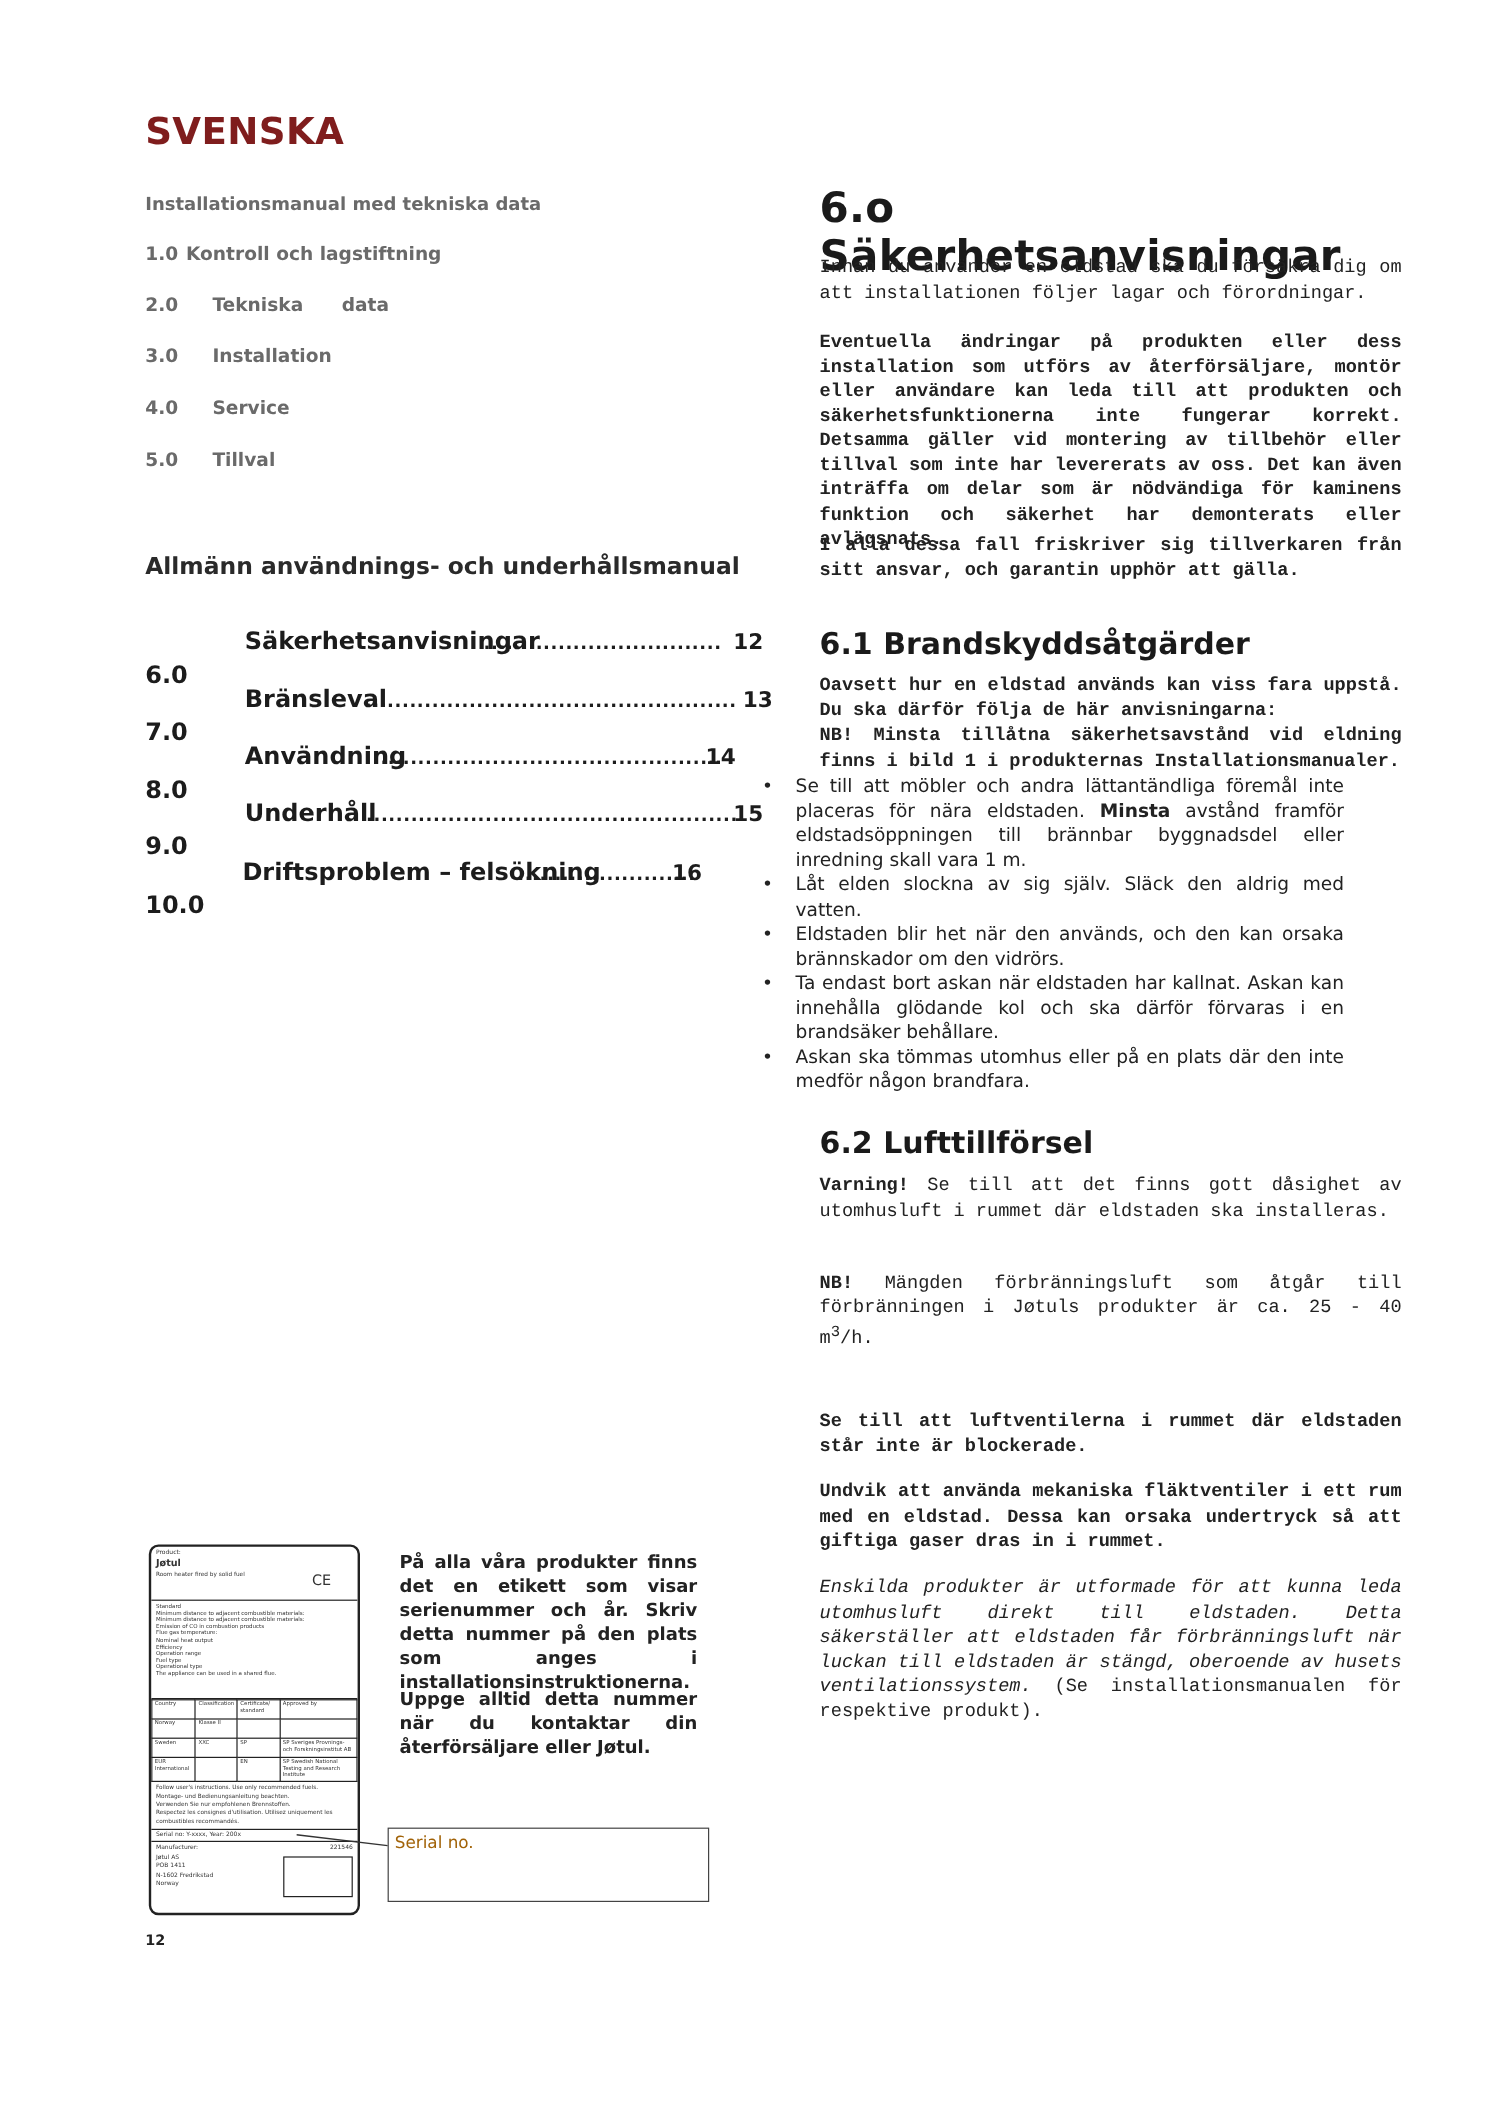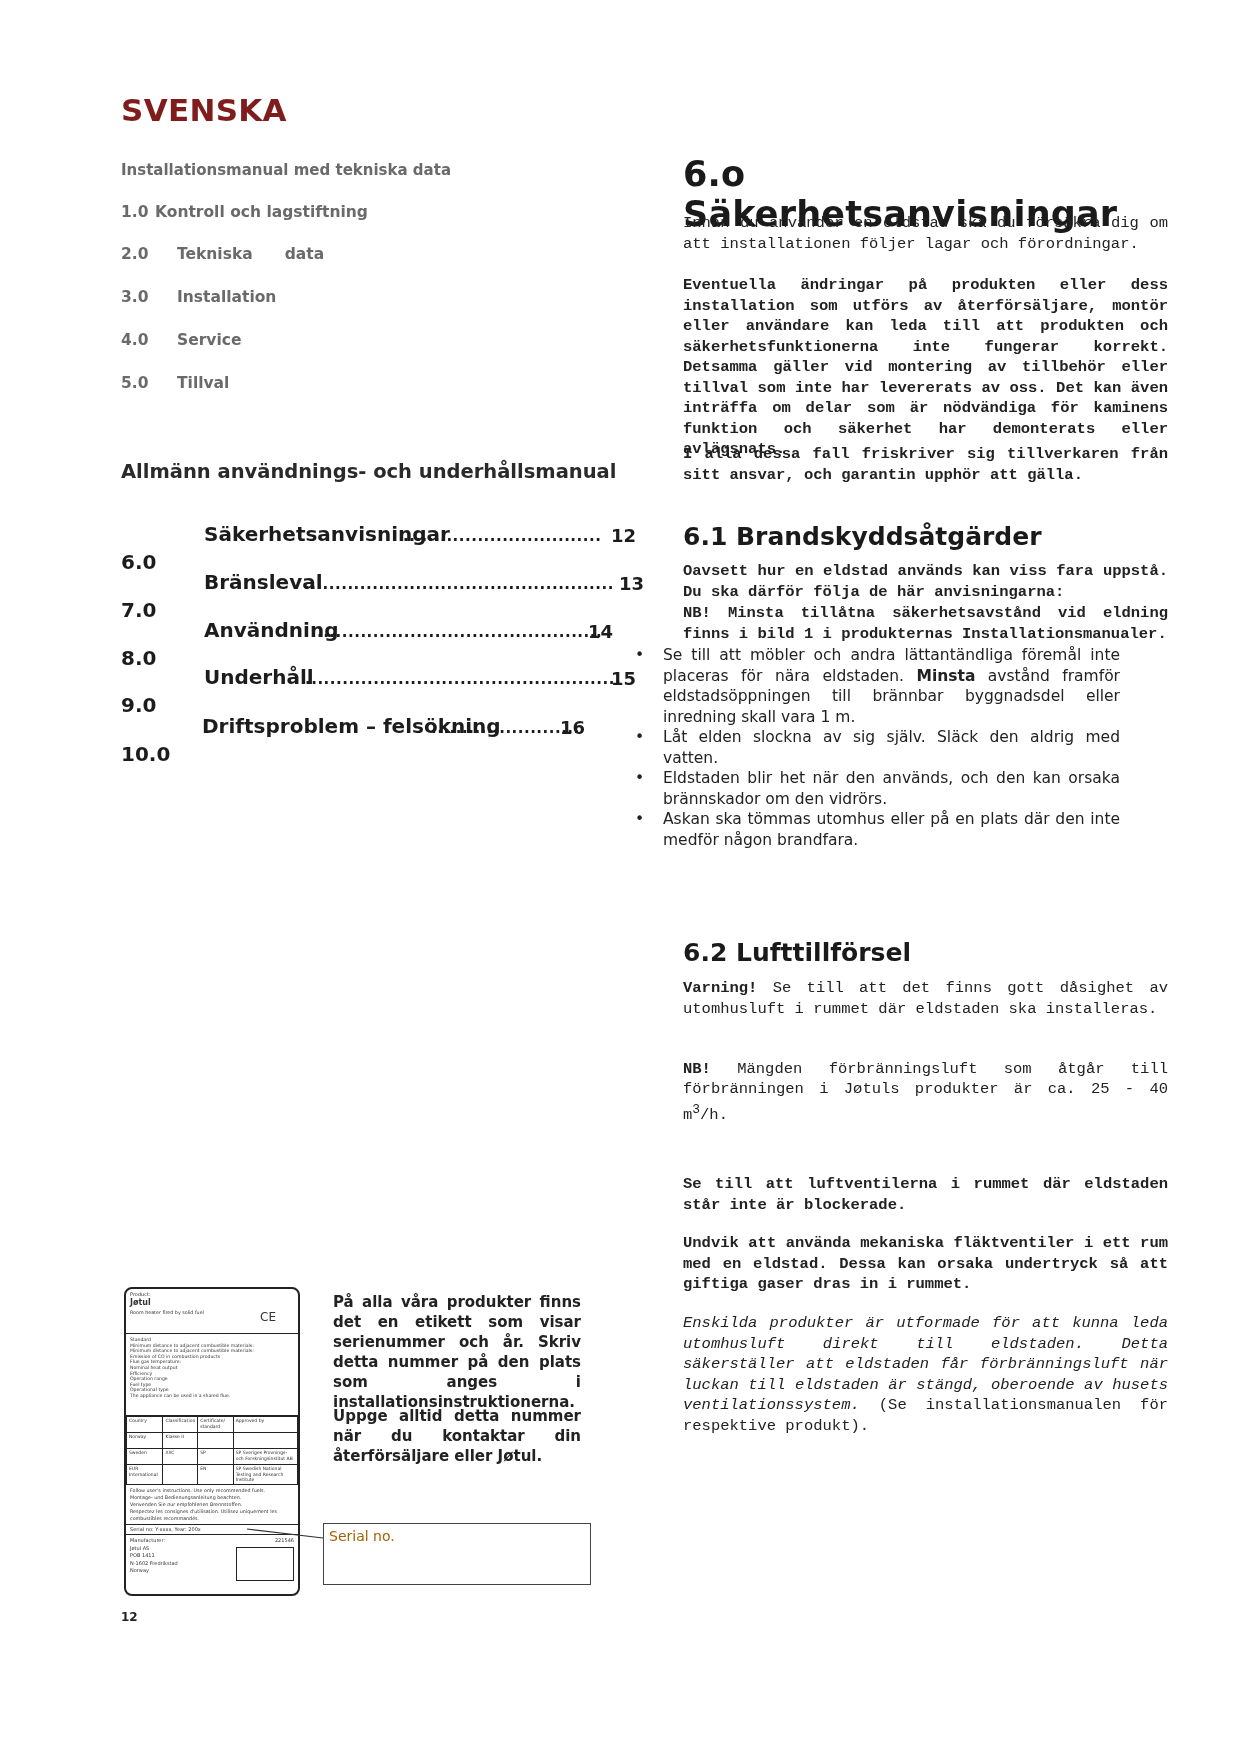--- a/index.html
+++ b/index.html
@@ -116,20 +116,21 @@
 <div class="abs rc p bold" style="top:275px">Eventuella ändringar på produkten eller dess installation som utförs av återförsäljare, montör eller användare kan leda till att produkten och säkerhetsfunktionerna inte fungerar korrekt. Detsamma gäller vid montering av tillbehör eller tillval som inte har levererats av oss. Det kan även inträffa om delar som är nödvändiga för kaminens funktion och säkerhet har demonterats eller avlägsnats.</div>
 <div class="abs rc p bold" style="top:444px">I alla dessa fall friskriver sig tillverkaren från sitt ansvar, och garantin upphör att gälla.</div>
 
 <div class="abs rc h2" style="top:522px">6.1 Brandskyddsåtgärder</div>
 <div class="abs rc p bold" style="top:561px">Oavsett hur en eldstad används kan viss fara uppstå. Du ska därför följa de här anvisningarna:</div>
 <div class="abs rc p bold" style="top:603px">NB! Minsta tillåtna säkerhetsavstånd vid eldning finns i bild 1 i produkternas Installationsmanualer.</div>
 <ul class="abs rc bullets" style="top:645px">
   <li><span>Se till att möbler och andra lättantändliga föremål inte placeras för nära eldstaden. </span><b>Minsta</b><span> avstånd framför eldstadsöppningen till brännbar byggnadsdel eller inredning skall vara 1 m.</span></li>
   <li><span>Låt elden slockna av sig själv. Släck den aldrig med vatten.</span></li>
   <li><span>Eldstaden blir het när den används, och den kan orsaka brännskador om den vidrörs.</span></li>
+  <li><span>Ta endast bort askan när eldstaden har kallnat. Askan kan innehålla glödande kol och ska därför förvaras i en brandsäker behållare.</span></li>
   <li><span>Askan ska tömmas utomhus eller på en plats där den inte medför någon brandfara.</span></li>
 </ul>
 
 <div class="abs rc h2" style="top:938px">6.2 Lufttillförsel</div>
 <div class="abs rc p" style="top:978px"><b>Varning!</b><span> Se till att det finns gott dåsighet av utomhusluft i rummet där eldstaden ska installeras.</span></div>
 <div class="abs rc p" style="top:1038px">
   <br>
   <b>NB!</b><span> Mängden förbränningsluft som åtgår till förbränningen i Jøtuls produkter är ca. 25 - 40 m</span><sup>3</sup><span>/h.</span>
 </div>
 <div class="abs rc p bold" style="top:1174px">Se till att luftventilerna i rummet där eldstaden står inte är blockerade.</div>

